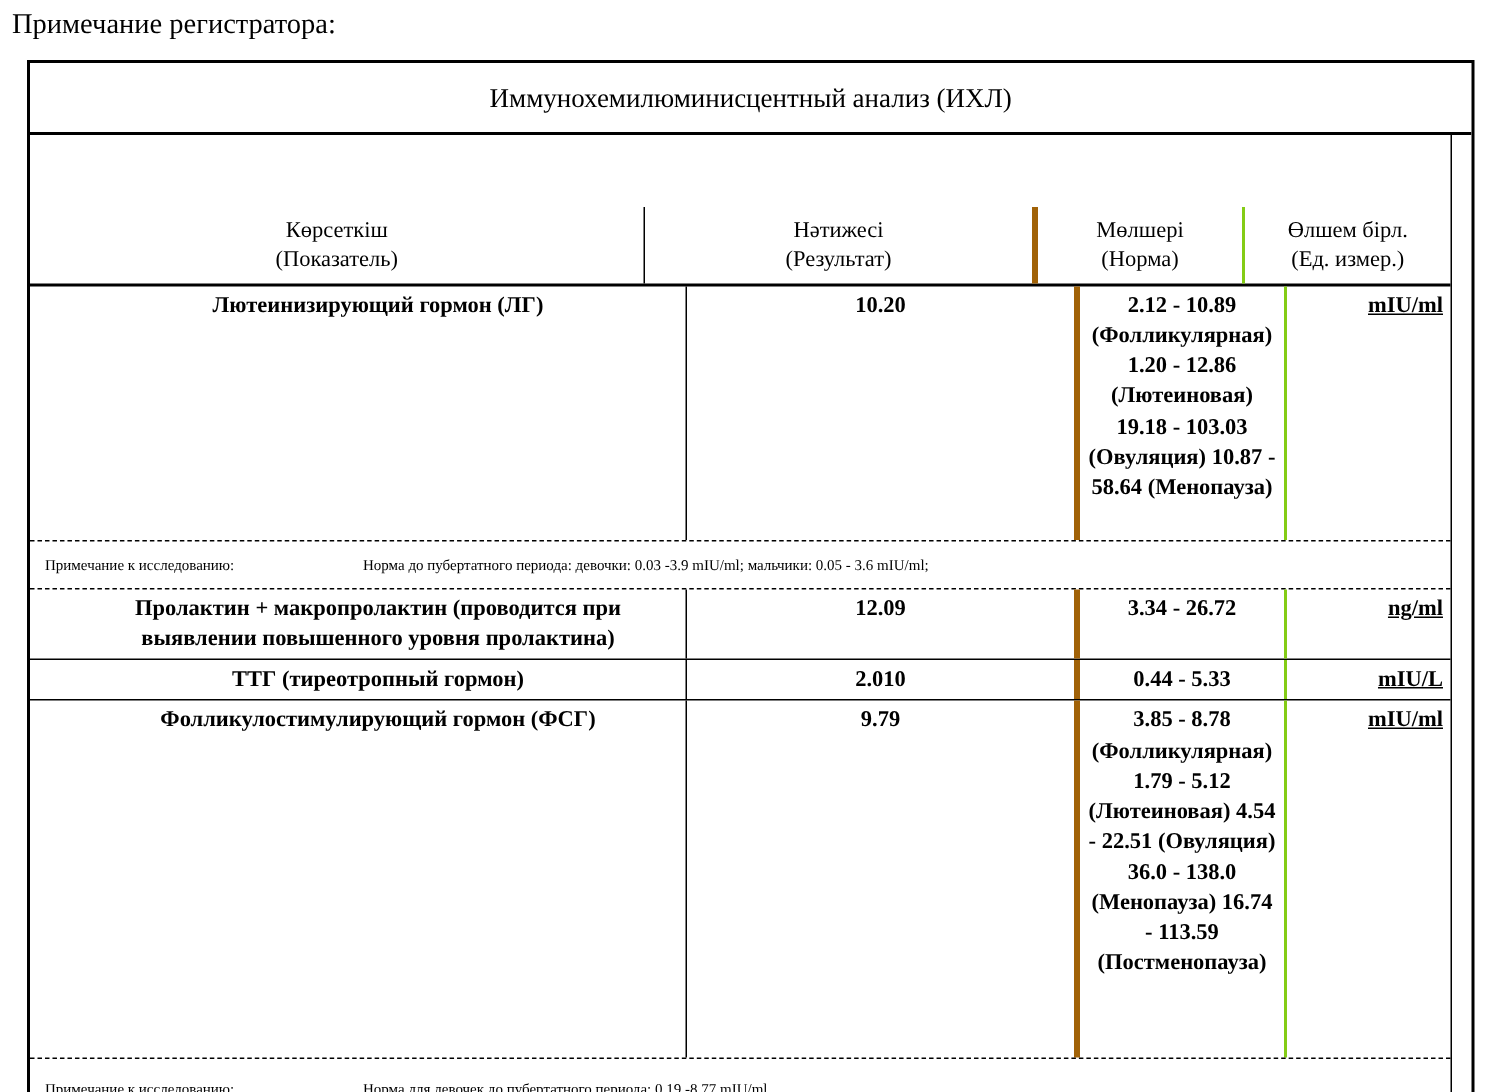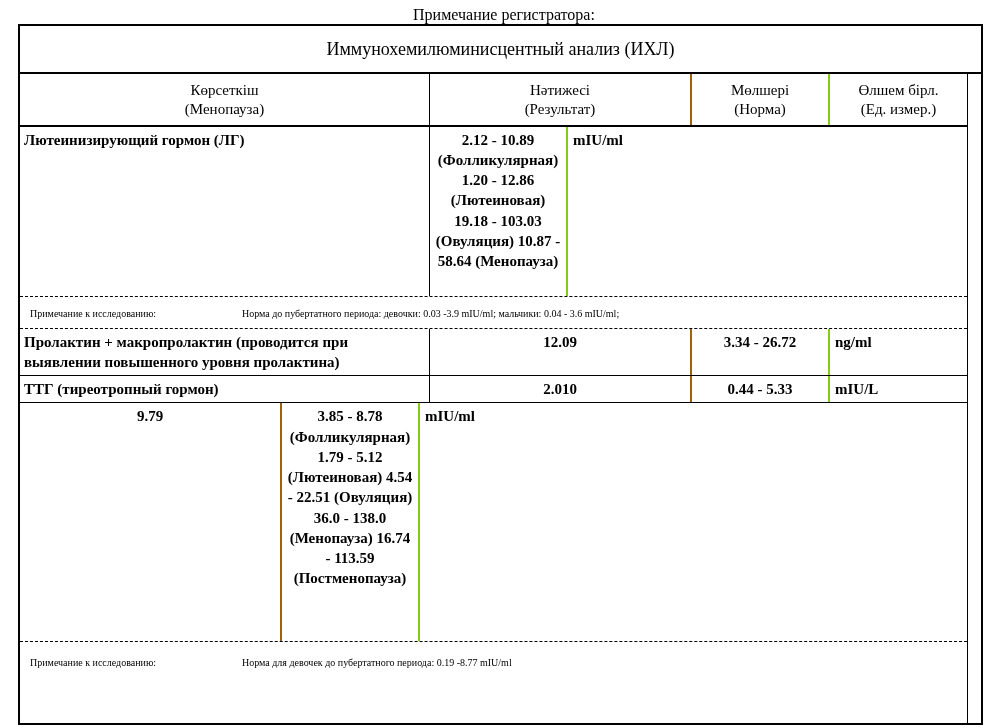--- a/index.html
+++ b/index.html
@@ -5,24 +5,23 @@
   * { box-sizing: border-box; }
   html, body {
     margin: 0; padding: 0;
     width: 1000px; height: 728px;
     background: #fff;
     color: #000;
     font-family: "Liberation Serif", serif;
     overflow: hidden;
   }
   .registrar-note {
-    font-size: 16px;
+    font-size: 19px;
     padding: 6px 0 3px 8px;
-    height: 24px;
-    text-align: center;
+    height: 40px;
   }
   .report-table {
     margin-left: 18px;
     width: 965px;
     height: 701px;
     border: 2px solid #000;
     display: flex;
     flex-direction: column;
     overflow: hidden;
   }
@@ -39,37 +38,38 @@
     border-right: 1px solid #000;
     margin-right: 13px;
     display: flex;
     flex-direction: column;
   }
   .hdr-row {
     display: flex;
     border-bottom: 2px solid #000;
     font-size: 15px;
     text-align: center;
+    margin-top: 48px;
   }
   .hdr-cell { padding: 7px 4px 6px 4px; line-height: 1.25; }
   .c1 { width: 410px; border-right: 1px solid #000; }
-  .c2 { width: 262px; border-right: 2px solid #a16207; }
+  .c2 { width: 262px; border-right: 4px solid #a16207; }
   .c3 { width: 138px; border-right: 2px solid #84cc16; }
   .c4 { flex: 1; }
   .data-row {
     display: flex;
     font-weight: bold;
     font-size: 15px;
     line-height: 1.35;
   }
   .data-row .cell { padding: 3px 5px; }
-  .cell.ind  { text-align: left; padding-left: 4px; }
+  .cell.ind  { text-align: center; padding-left: 4px; margin-left: 28px; }
   .cell.res  { text-align: center; }
   .cell.norm { text-align: center; overflow-wrap: break-word; }
-  .cell.unit { text-align: left; }
+  .cell.unit { text-align: right; text-decoration: underline; }
   .row-lg  { min-height: 169px; }
   .row-prl { min-height: 45px; border-bottom: 1px solid #000; }
   .row-ttg { min-height: 26px; border-bottom: 1px solid #000; }
   .row-fsg { min-height: 238px; }
   .note-row {
     display: flex;
     border-top: 1px dashed #000;
     border-bottom: 1px dashed #000;
     font-size: 10px;
     line-height: 1.3;
@@ -91,64 +91,66 @@
 
 <div class="report-table">
 
   <div class="title-row">Иммунохемилюминисцентный анализ (ИХЛ)</div>
 
   <div class="body-wrap">
 
     <div class="hdr-row">
       <div class="hdr-cell c1">
         <span>Көрсеткіш</span><br>
-        <span>(Менопауза)</span>
+        <span>(Показатель)</span>
       </div>
       <div class="hdr-cell c2">
         <span>Нәтижесі</span><br>
         <span>(Результат)</span>
       </div>
       <div class="hdr-cell c3">
         <span>Мөлшері</span><br>
         <span>(Норма)</span>
       </div>
       <div class="hdr-cell c4">
         <span>Өлшем бірл.</span><br>
         <span>(Ед. измер.)</span>
       </div>
     </div>
 
     <div class="data-row row-lg">
       <div class="cell ind c1">Лютеинизирующий гормон (ЛГ)</div>
+      <div class="cell res c2">10.20</div>
       <div class="cell norm c3">2.12 - 10.89 (Фолликулярная)  1.20 - 12.86 (Лютеиновая) 19.18 - 103.03 (Овуляция) 10.87 - 58.64 (Менопауза)</div>
       <div class="cell unit c4">mIU/ml</div>
     </div>
 
     <div class="note-row">
       <div class="note-label">
         <span>Примечание к исследованию:</span>
       </div>
-      <div class="note-text">Норма до пубертатного периода: девочки: 0.03 -3.9 mIU/ml; мальчики: 0.04 - 3.6 mIU/ml;</div>
+      <div class="note-text">Норма до пубертатного периода: девочки: 0.03 -3.9 mIU/ml; мальчики: 0.05 - 3.6 mIU/ml;</div>
     </div>
 
     <div class="data-row row-prl">
       <div class="cell ind c1">Пролактин + макропролактин (проводится при выявлении повышенного уровня пролактина)</div>
       <div class="cell res c2">12.09</div>
       <div class="cell norm c3">3.34 - 26.72</div>
       <div class="cell unit c4">ng/ml</div>
     </div>
 
     <div class="data-row row-ttg">
       <div class="cell ind c1">ТТГ (тиреотропный гормон)</div>
       <div class="cell res c2">2.010</div>
       <div class="cell norm c3">0.44 - 5.33</div>
       <div class="cell unit c4">mIU/L</div>
     </div>
 
     <div class="data-row row-fsg">
+      <div class="cell ind c1">Фолликулостимулирующий гормон (ФСГ)</div>
       <div class="cell res c2">9.79</div>
       <div class="cell norm c3">3.85 - 8.78 (Фолликулярная)  1.79 - 5.12 (Лютеиновая) 4.54 - 22.51 (Овуляция) 36.0 - 138.0 (Менопауза) 16.74 - 113.59 (Постменопауза)</div>
       <div class="cell unit c4">mIU/ml</div>
     </div>
 
     <div class="note-row last">
       <div class="note-label">
         <span>Примечание к исследованию:</span>
       </div>
       <div class="note-text">Норма для девочек до пубертатного периода: 0.19 -8.77 mIU/ml</div>

